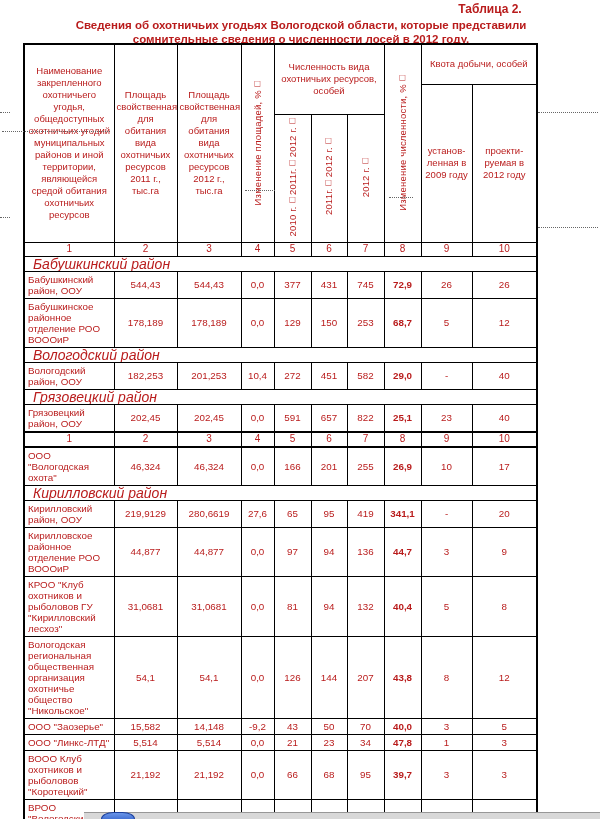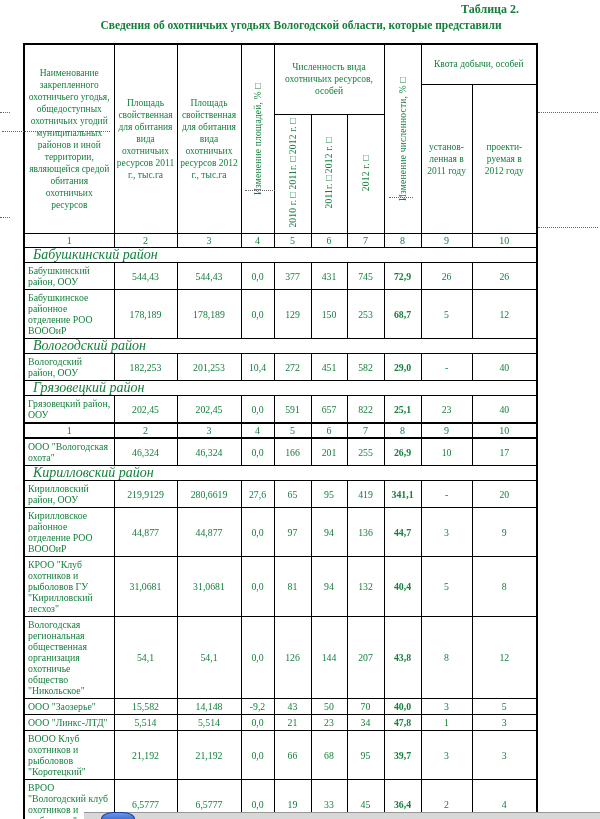--- a/index.html
+++ b/index.html
@@ -1,19 +1,19 @@
 <!DOCTYPE html>
 <html><head>
 <meta charset="utf-8">
 <style>
   html,body { margin:0; padding:0; background:#fff; }
   .page {
     position:relative; width:600px; height:819px; overflow:hidden;
-    background:#fff; color:#15803d;
-    font-family:Liberation Serif, serif;
+    background:#fff; color:#b91c1c;
+    font-family:Liberation Sans, sans-serif;
   }
   .tbl-label {
     position:absolute; top:2px; left:420px; width:140px;
     font-size:12px; font-weight:bold; text-align:center;
   }
   .doc-title {
     position:absolute; top:18px; left:1px; width:600px;
     font-size:11.5px; font-weight:bold; text-align:center; line-height:14px;
   }
   table.main {
@@ -71,20 +71,21 @@
   col.c9{width:51px} col.c10{width:65px}
 </style>
 </head>
 <body>
 
 <div class="page">
 
   <div class="tbl-label">Таблица 2.</div>
   <div class="doc-title">
     <div>Сведения об охотничьих угодьях Вологодской области, которые представили</div>
+    <div>сомнительные сведения о численности лосей в 2012 году.</div>
   </div>
 
   <table class="main">
     <colgroup>
       <col class="c1">
         <col class="c2">
         <col class="c3">
         <col class="c4">
         <col class="c5">
       <col class="c6">
@@ -99,21 +100,21 @@
         <th class="hc" rowspan="3">Площадь свойственная для обитания вида охотничьих ресурсов 2011 г., тыс.га</th>
         <th class="hc" rowspan="3">Площадь свойственная для обитания вида охотничьих ресурсов 2012 г., тыс.га</th>
         <th class="hc" rowspan="3"><span class="vt">Изменение площадей, %□</span></th>
         <th class="hc" colspan="3" rowspan="2">Численность вида охотничьих ресурсов, особей</th>
         <th class="hc" rowspan="3"><span class="vt">Изменение численности, %□</span></th>
         <th class="hc" colspan="2">Квота добычи, особей</th>
       </tr>
       <tr class="hr2">
         <th class="hc prelines" rowspan="2">установ-
 ленная в
-2011 году</th>
+2009 году</th>
         <th class="hc prelines" rowspan="2">проекти-
 руемая в
 2012 году</th>
       </tr>
       <tr class="hr3">
         <th class="hc vbottom"><span class="vt">2010 г.□2011г.□2012 г.□</span></th>
         <th class="hc vbottom"><span class="vt">2011г.□2012 г.□</span></th>
         <th class="hc"><span class="vt">2012 г.□</span></th>
       </tr>
     </thead>

